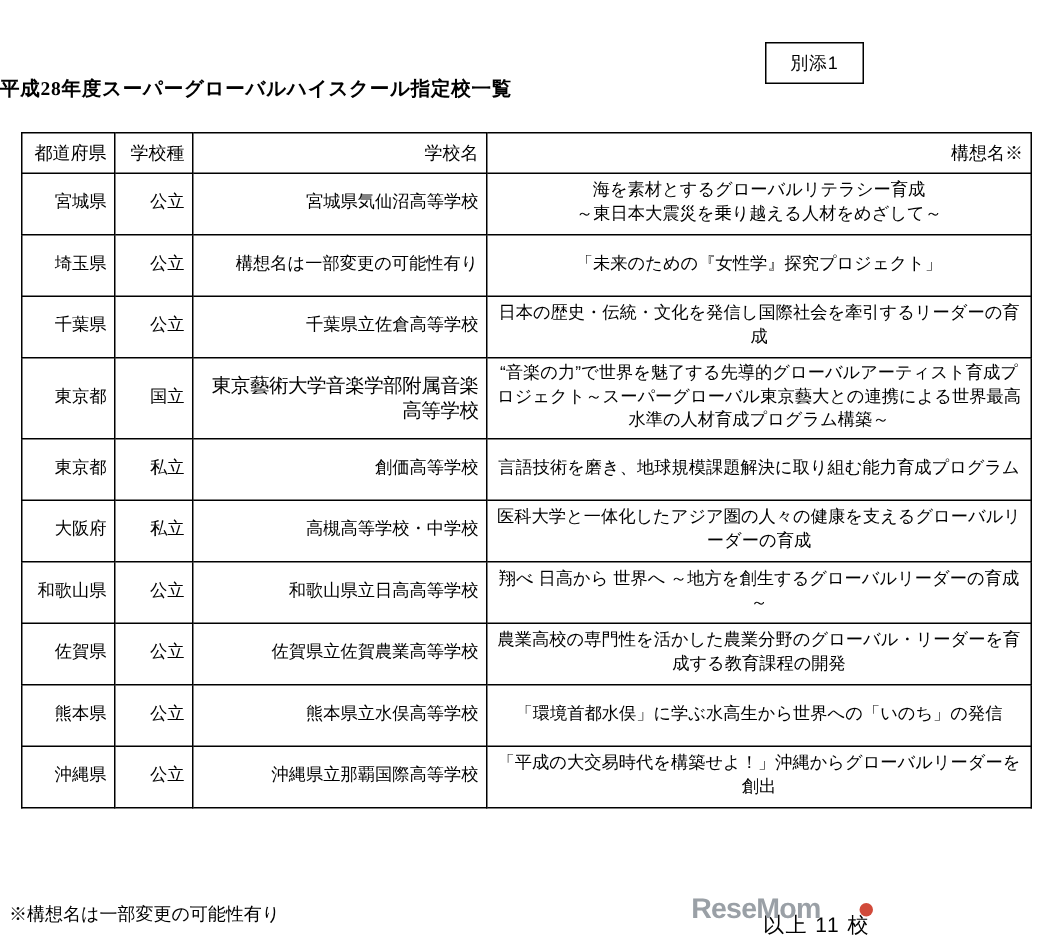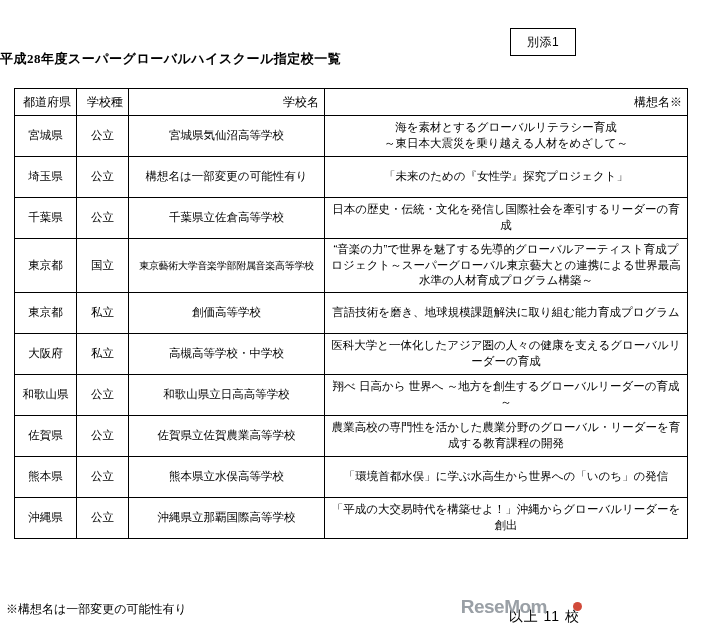--- a/index.html
+++ b/index.html
@@ -66,28 +66,28 @@
     font-weight: normal;
     height: 20px;
     font-size: 12px;
   }
   col.c-pref { width: 62px; }
   col.c-type { width: 52px; }
   col.c-school { width: 196px; }
   col.c-concept { width: 363px; }
 
   td.pref, td.type, td.school {
-    text-align: center;
+    text-align: right;
   }
   td.concept {
     text-align: center;
   }
   tr.row-tall td { height: 34px; }
   td.school.small {
-    font-size: 10px;
+    font-size: 13px;
     letter-spacing: -0.3px;
   }
   .footnote-right {
     position: absolute;
     top: 608px;
     right: 18px;
     font-size: 14px;
     letter-spacing: 1px;
   }
   .footnote-left {

